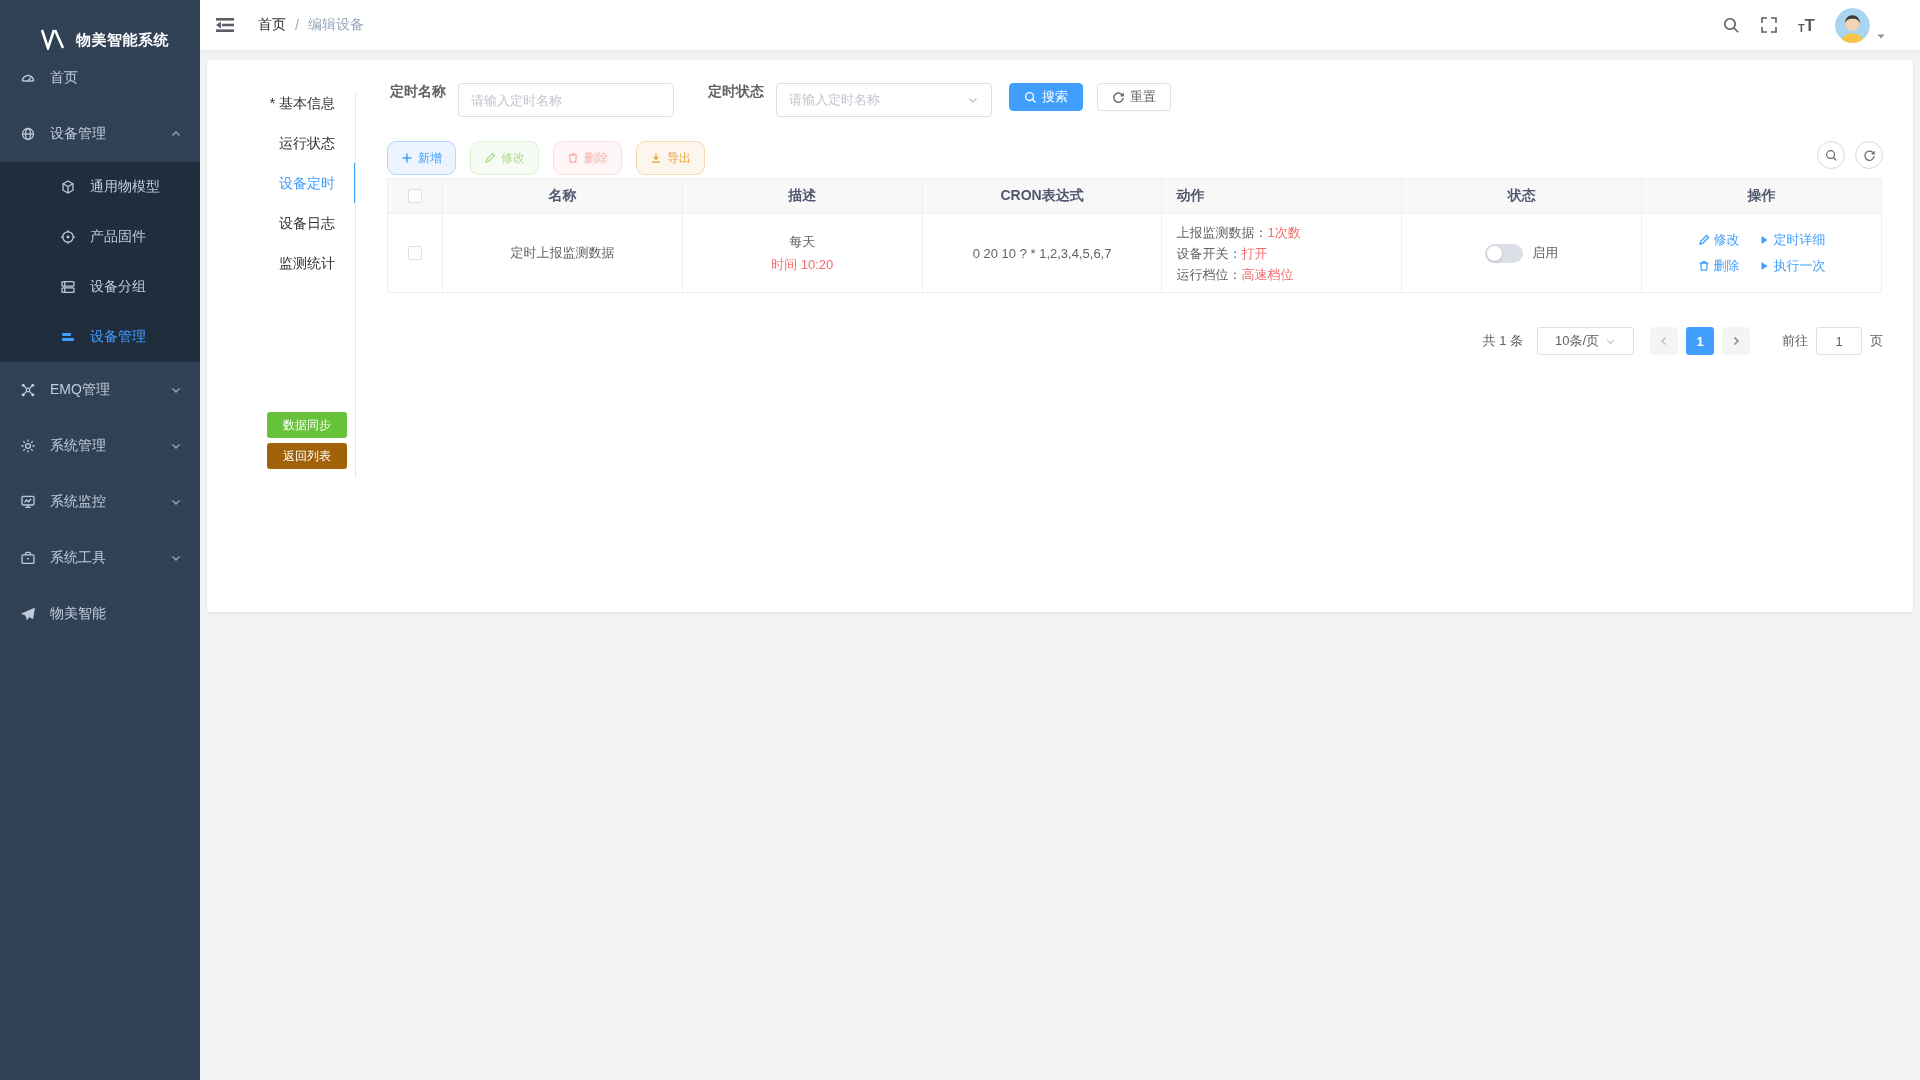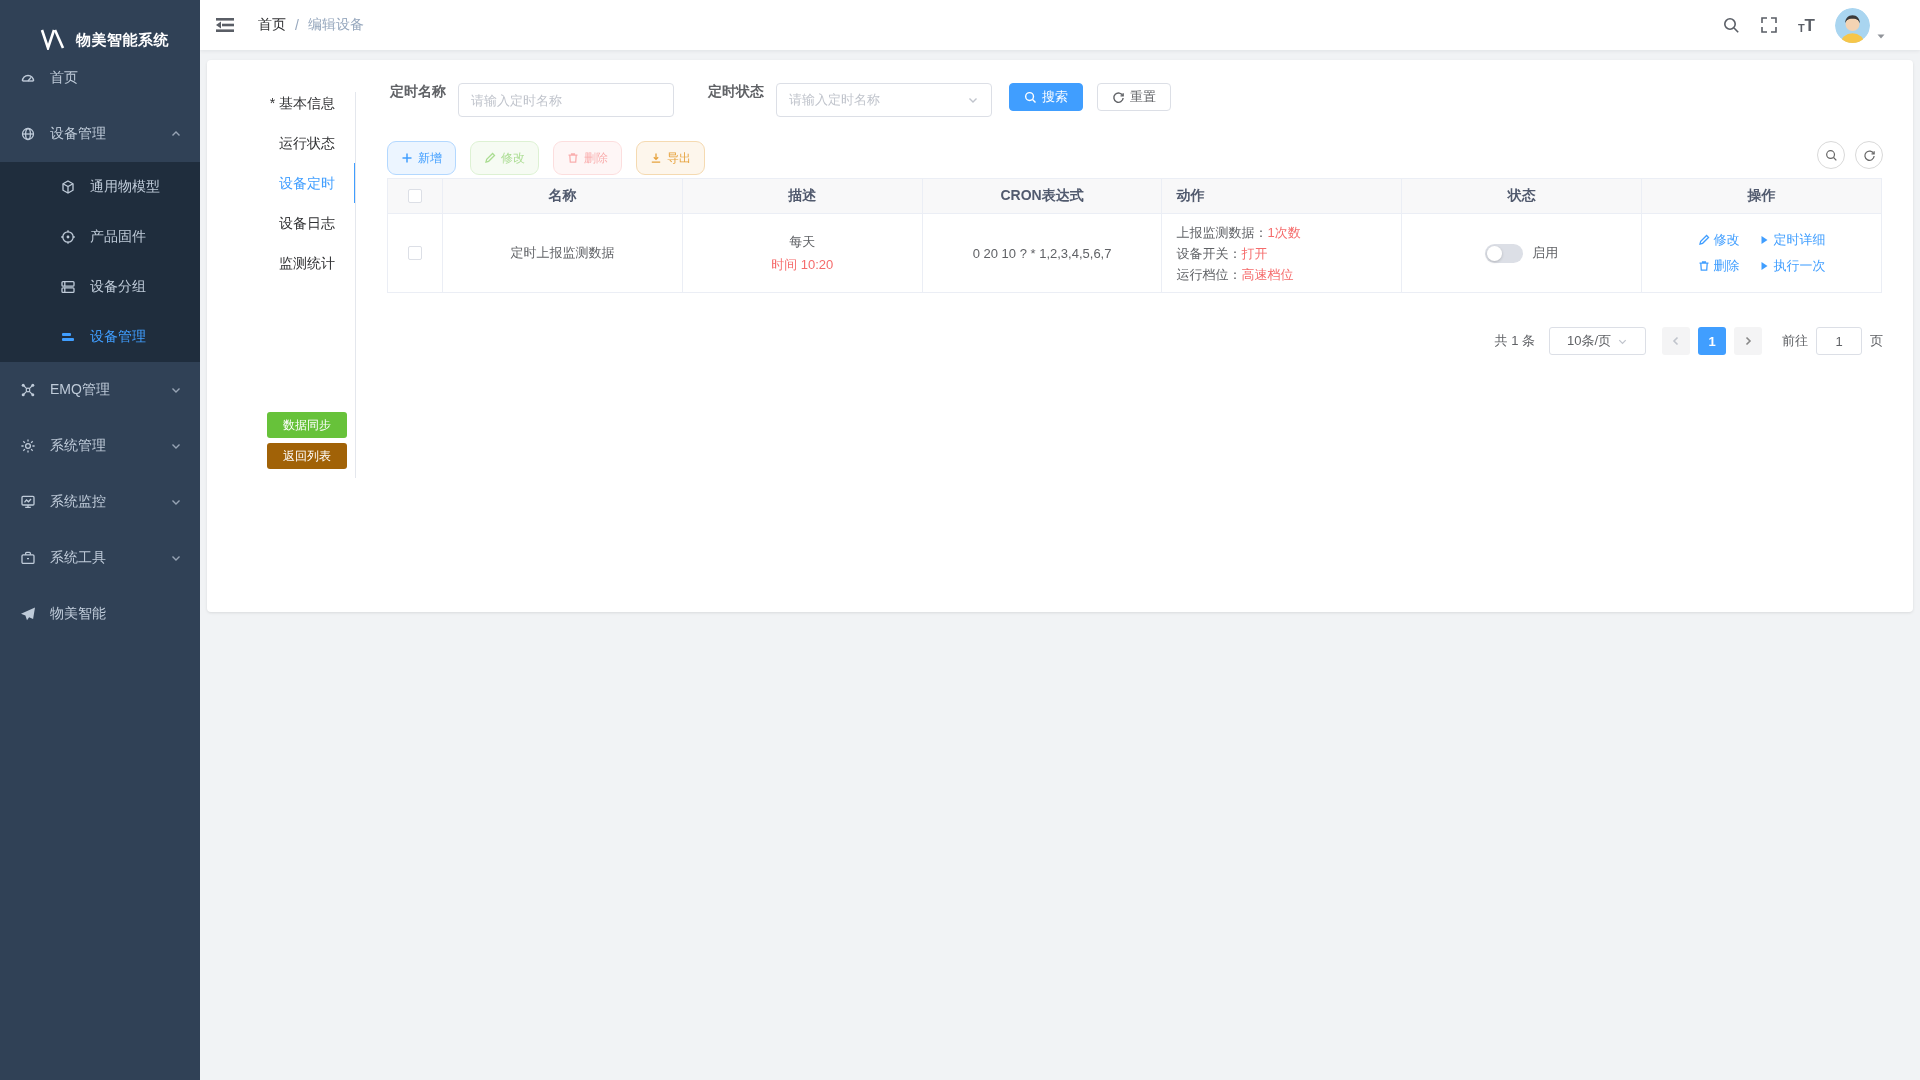--- a/index.html
+++ b/index.html
@@ -116,21 +116,21 @@
   .pg-total { margin-right:14px; }
   .pg-size { width:97px; height:28px; border:1px solid #dcdfe6; border-radius:3px; display:flex; align-items:center;
              justify-content:center; gap:6px; cursor:pointer; background:#fff; }
   .pg-size .sel-caret { width:11px; height:11px; color:#c0c4cc; }
   .pg-btn { width:28px; height:28px; border-radius:3px; background:#f4f4f5; display:flex; align-items:center;
             justify-content:center; cursor:pointer; margin-left:8px; }
   .pg-btn .bi { width:12px; height:12px; }
   .pg-prev { color:#c0c4cc; margin-left:16px; }
   .pg-page { background:#409eff; color:#fff; font-weight:bold; font-size:13px; }
   .pg-next { color:#888; }
-  .pg-goto { margin-left:20px; }
+  .pg-goto { margin-left:32px; }
   .pg-input { width:46px; height:28px; border:1px solid #dcdfe6; border-radius:3px; text-align:center;
               font-size:13px; color:#606266; margin:0 8px; font-family:inherit; outline:none; }
 </style>
 </head>
 <body>
 
 <aside class="sidebar">
   <div class="logo">
     <svg class="i" width="26" height="22" viewBox="0 0 26 22">
       <path d="M2 2l6 18 6-18" fill="none" stroke="#fff" stroke-width="2.6"></path>

